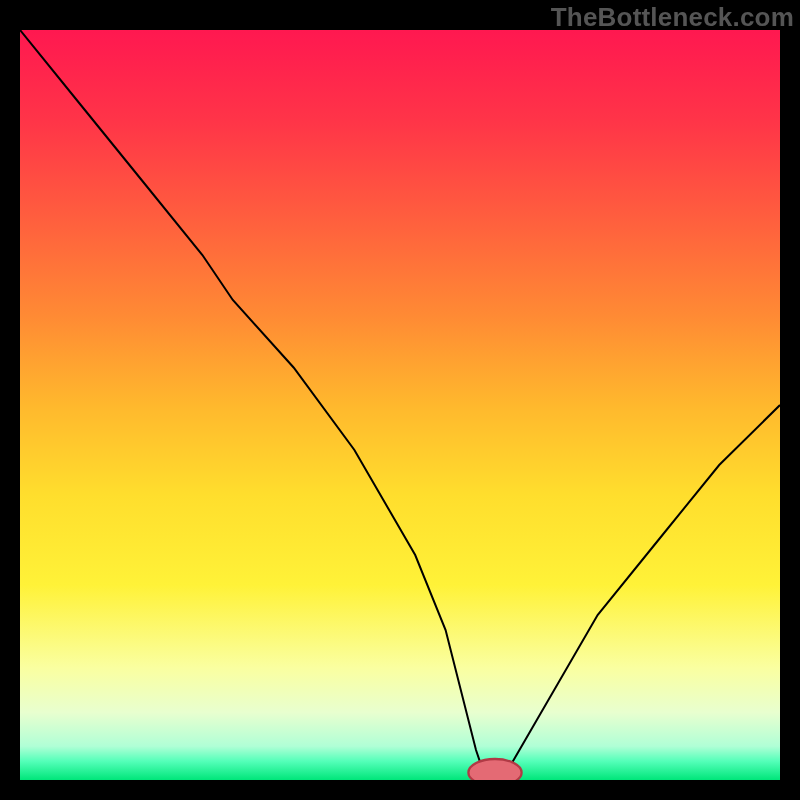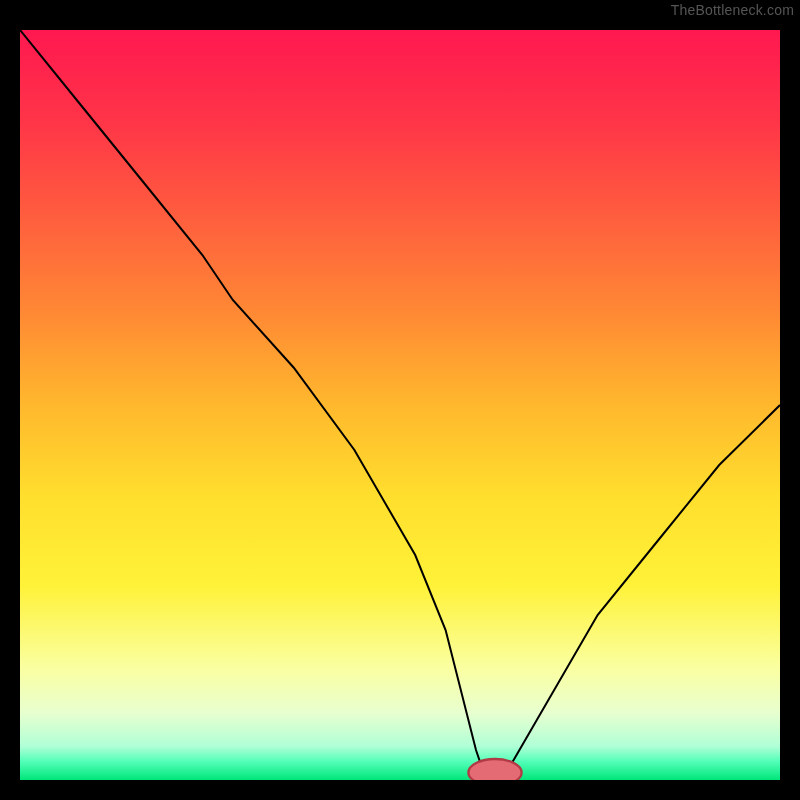--- a/index.html
+++ b/index.html
@@ -15,22 +15,22 @@
     width: 800px;
     height: 800px;
     background: #000;
     position: relative;
   }
   .watermark {
     position: absolute;
     top: 2px;
     right: 6px;
     color: #555;
-    font-size: 14px;
-    font-weight: 400;
+    font-size: 26px;
+    font-weight: 700;
     letter-spacing: 0.2px;
     z-index: 10;
     user-select: none;
   }
   .plot-wrapper {
     position: absolute;
     left: 20px;
     right: 20px;
     top: 30px;
     bottom: 20px;

